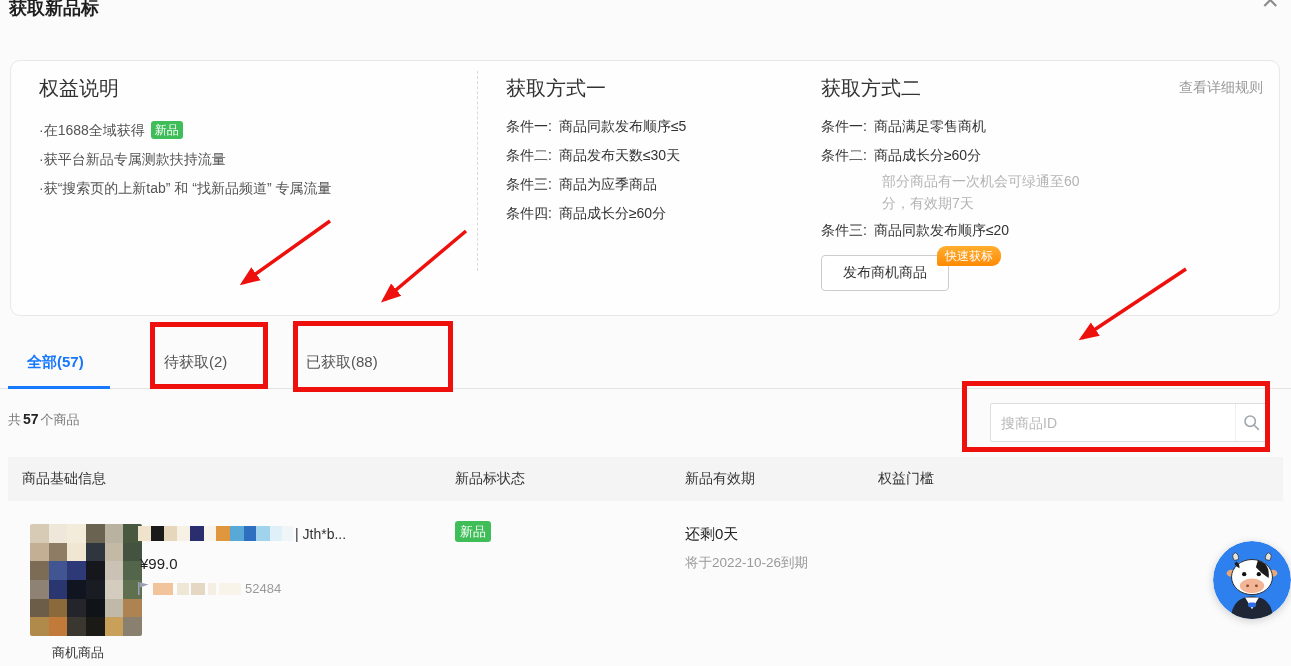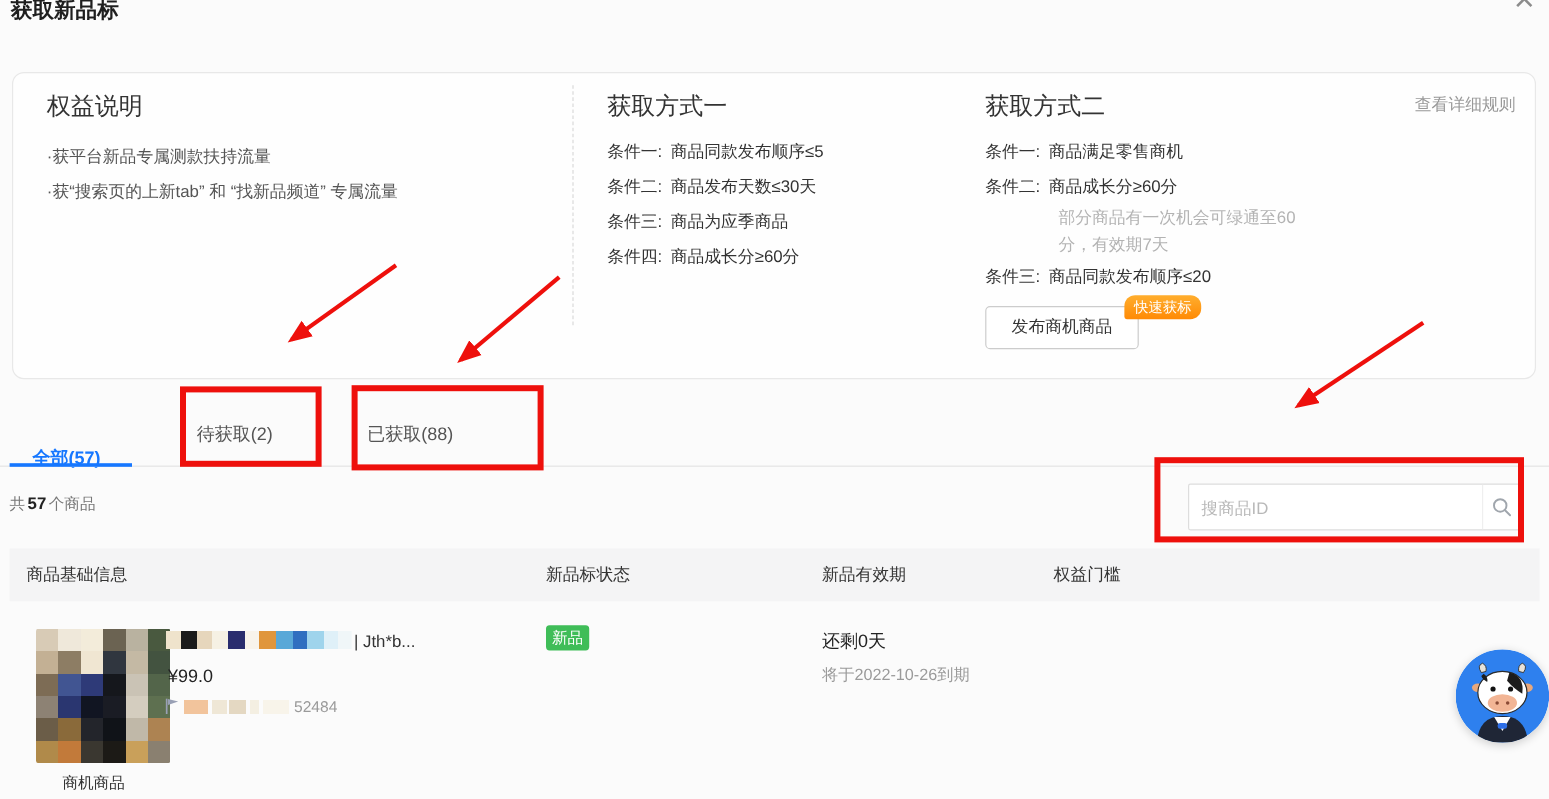--- a/index.html
+++ b/index.html
@@ -33,21 +33,21 @@
   .pub-wrap { position:relative; margin-top:10px; width:140px; }
   .publish-btn { width:128px; height:36px; background:#fff; border:1px solid #ccc; border-radius:4px;
                  font-size:14px; font-weight:500; color:#333; cursor:pointer;
                  font-family:Liberation Serif, serif; }
   .badge-orange { position:absolute; left:116px; top:-9px; background:linear-gradient(180deg,#ffae2e,#ff8a05);
                   color:#fff; font-size:12px; line-height:1; padding:4px 8px;
                   border-radius:9px 9px 9px 2px; white-space:nowrap; }
 
   
   .tab { position:absolute; top:353px; font-size:15px; color:#555; cursor:pointer; }
-  .tab-all { left:27px; color:#1677ff; font-weight:700;margin-top:20px; }
+  .tab-all { left:27px; color:#1677ff; font-weight:700; }
   .tab-pending { left:164px; }
   .tab-acquired { left:306px; }
   .tab-baseline { position:absolute; left:0; top:388px; width:1291px; height:1px; background:#e4e4e4; }
   .tab-underline { position:absolute; left:8px; top:386px; width:102px; height:3px; background:#1677ff; }
 
   .summary { position:absolute; left:8px; top:411px; font-size:13px; color:#777; }
   .summary b { font-size:14px; color:#222; margin:0 2px;text-align:right; }
 
   
   .search-box { position:absolute; left:990px; top:403px; width:278px; height:39px;
@@ -92,20 +92,23 @@
 <body>
 
 <div class="page">
 
   <div class="page-title">获取新品标</div>
   <div class="close-btn">×</div>
 
   <div class="info-box">
     <div class="col1">
       <div class="col-title">权益说明</div>
+      <div class="bullet">
+        <span>·在1688全域获得</span><span class="badge-green">新品</span>
+      </div>
       <div class="bullet">·获平台新品专属测款扶持流量</div>
       <div class="bullet">·获“搜索页的上新tab” 和 “找新品频道” 专属流量</div>
     </div>
 
     <div class="vdiv"></div>
 
     <div class="col2">
       <div class="col-title">获取方式一</div>
       <div class="cond"><span class="cond-label">条件一:</span><span>商品同款发布顺序≤5</span></div>
       <div class="cond"><span class="cond-label">条件二:</span><span>商品发布天数≤30天</span></div>

